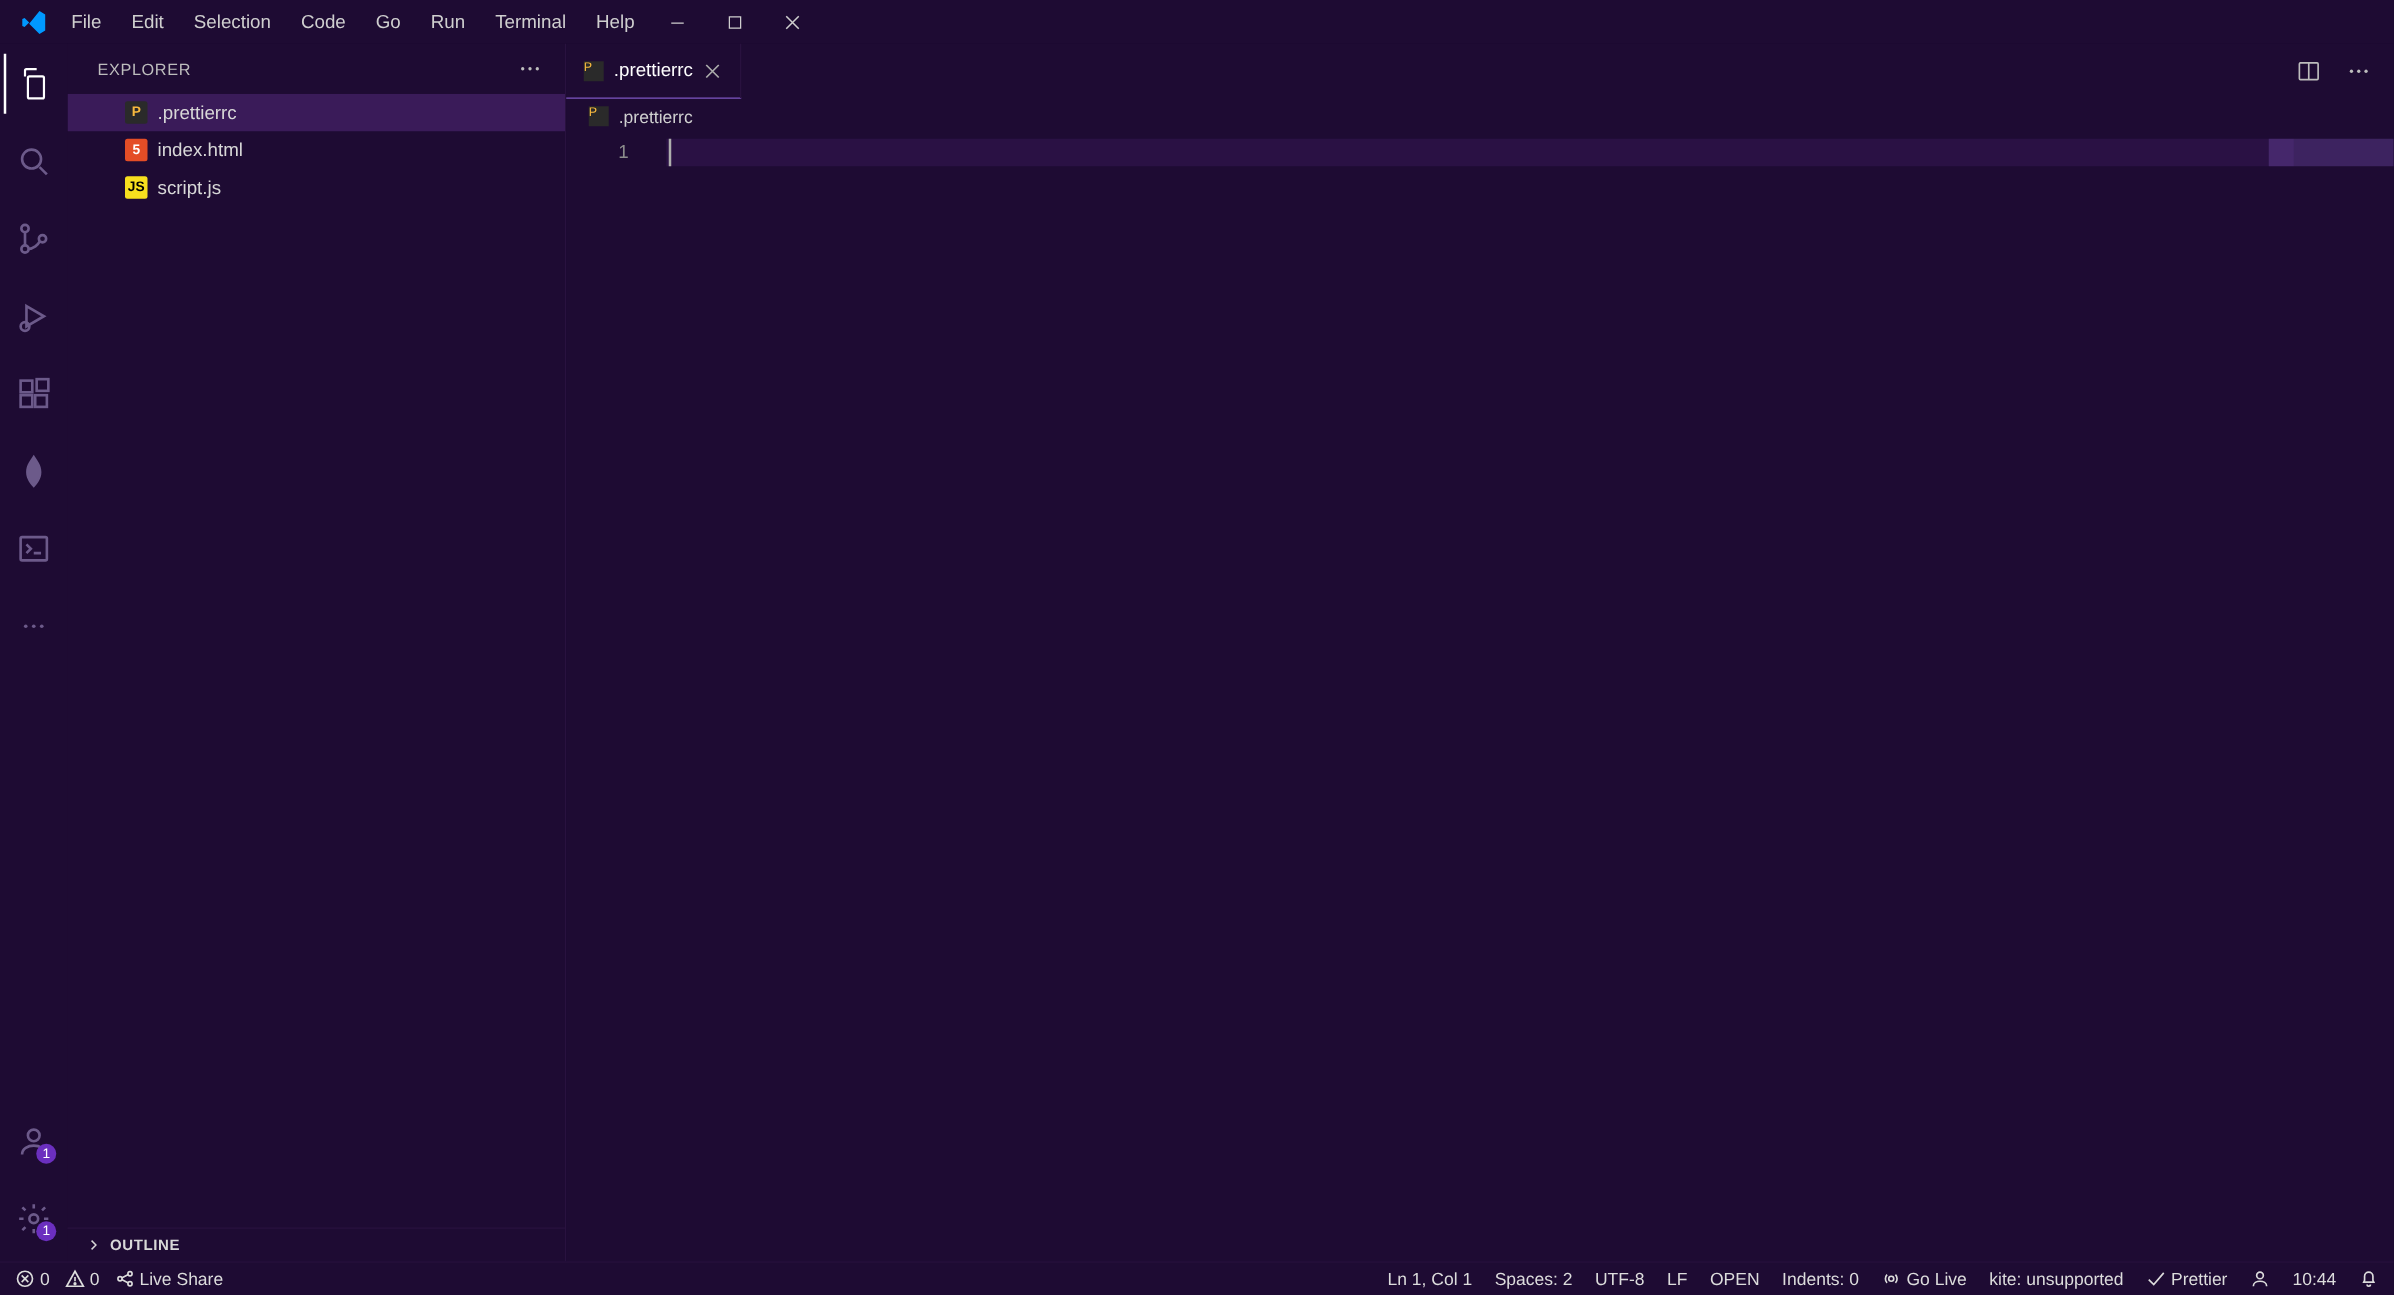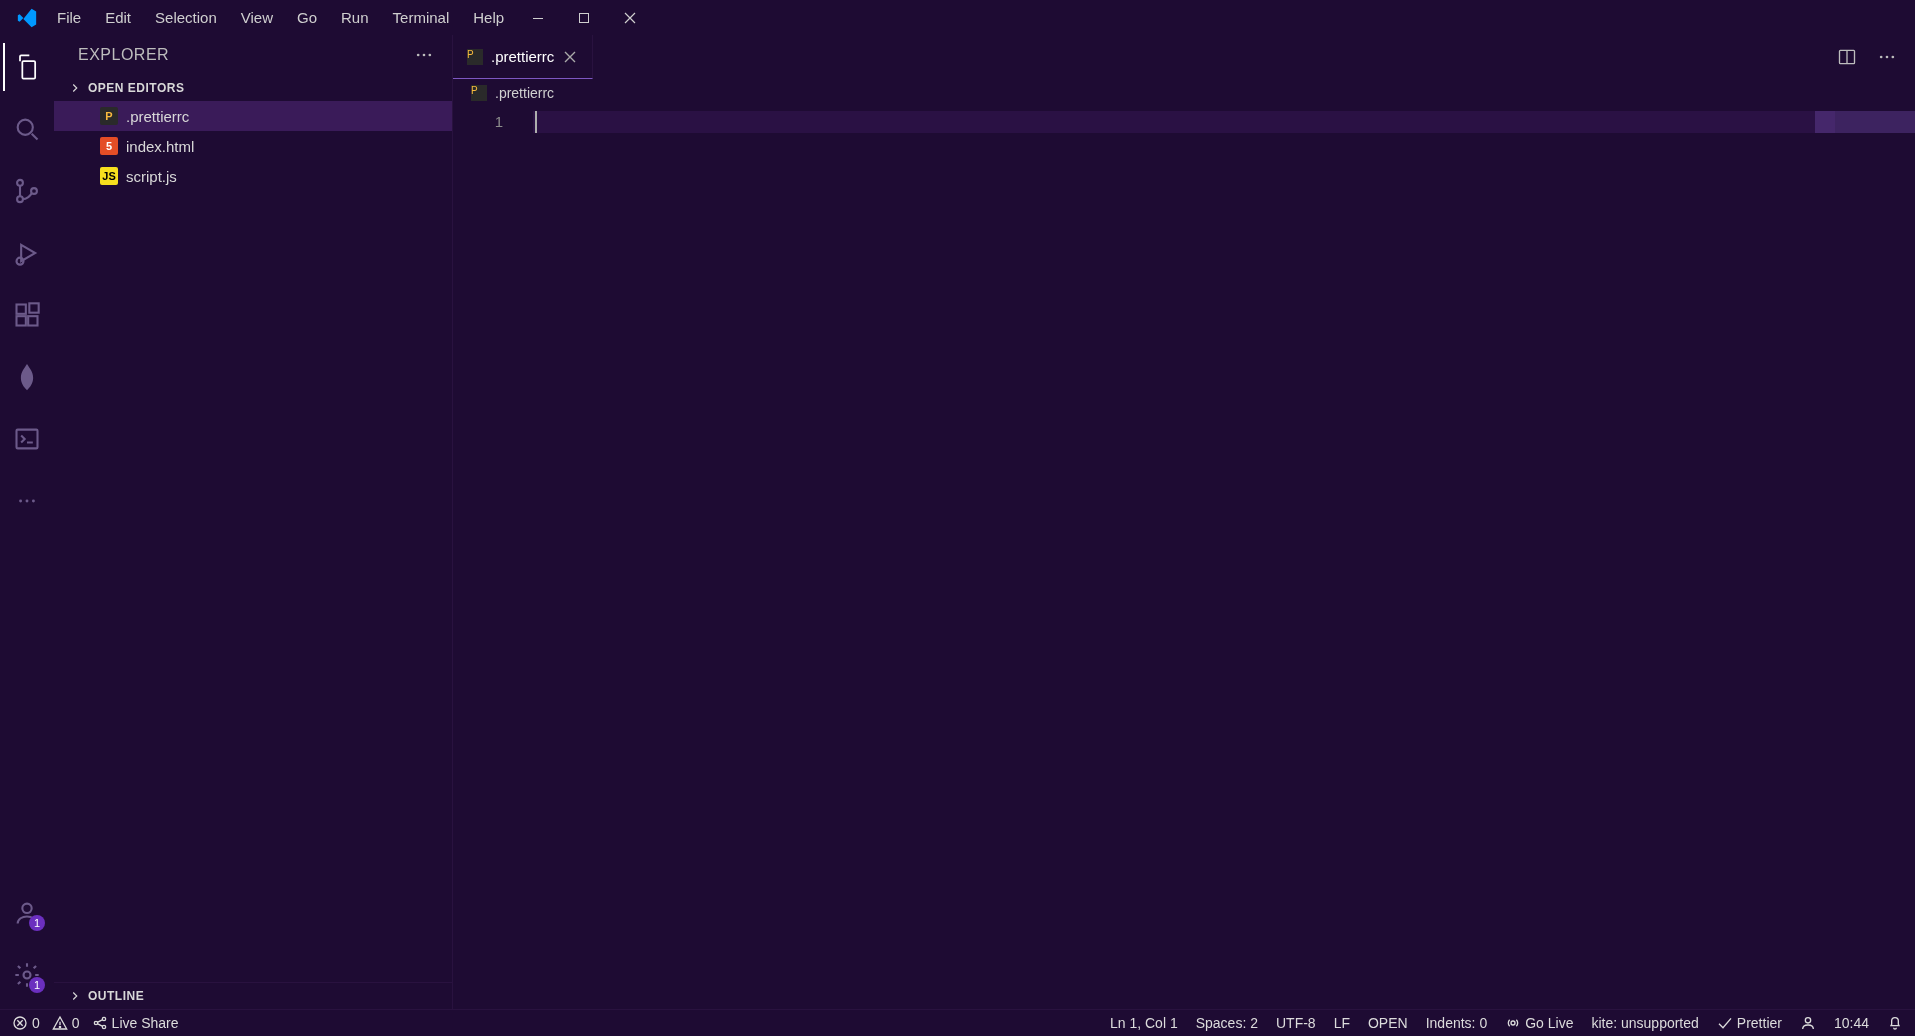--- a/index.html
+++ b/index.html
@@ -22,21 +22,21 @@
 .activitybar .upper { flex: 1; display: flex; flex-direction: column; gap: 14px; width: 100%; align-items: center; }
 .activitybar .lower { display: flex; flex-direction: column; gap: 14px; width: 100%; align-items: center; padding-bottom: 10px; }
 .activity-item { width: 48px; height: 48px; display: flex; align-items: center; justify-content: center; color: #6c5a8a; cursor: pointer; position: relative; }
 .activity-item.active { color: #ffffff; }
 .activity-item.active::before { content: ""; position: absolute; left: 0; top: 0; bottom: 0; width: 2px; background: #ffffff; }
 .activity-item .badge { position: absolute; bottom: 6px; right: 6px; min-width: 16px; height: 16px; border-radius: 8px; background: #6b2fbf; color: #fff; font-size: 11px; display: flex; align-items: center; justify-content: center; padding: 0 4px; }
 
 
 .sidebar { width: 399px; background: #1e0b33; display: flex; flex-direction: column; border-right: 1px solid #29123f; }
 .sidebar-header { display: flex; align-items: center; justify-content: space-between; padding: 10px 18px 10px 24px; }
-.sidebar-header .title { font-size: 16px; letter-spacing: 0.5px; color: #bdbdbd; }
+.sidebar-header .title { font-size: 13px; letter-spacing: 0.5px; color: #bdbdbd; }
 .sidebar-header .actions { display: flex; gap: 10px; color: #bdbdbd; }
 .section-header { display: flex; align-items: center; gap: 6px; padding: 6px 18px 6px 14px; font-size: 12px; font-weight: 700; letter-spacing: 0.5px; color: #d8d8d8; cursor: pointer; }
 .section-header.collapsed .chev { transform: rotate(-90deg); }
 .section-header .chev { display: inline-flex; transition: transform .1s; }
 .file-tree { flex: 1; overflow-y: auto; }
 .file-item { display: flex; align-items: center; gap: 8px; height: 30px; padding-left: 46px; font-size: 15px; color: #d8d8d8; cursor: pointer; }
 .file-item.selected { background: #3a1b59; }
 .file-item .file-icon { width: 18px; height: 18px; display: inline-flex; align-items: center; justify-content: center; font-size: 11px; font-weight: 700; border-radius: 2px; }
 .icon-prettier { background: #2a2a2a; color: #f7b93e; }
 .icon-html { background: #e44d26; color: #fff; }
@@ -79,21 +79,21 @@
 <div class="titlebar">
   <span class="logo">
     <svg viewBox="0 0 24 24" width="22" height="22">
         <path fill="#0098ff" d="M17 2l5 3v14l-5 3-9-9 9-11zM4 8l4 4-4 4-2-1V9l2-1z"></path>
       </svg>
   </span>
   <div class="menubar">
     <div class="menu-item">File</div>
     <div class="menu-item">Edit</div>
     <div class="menu-item">Selection</div>
-    <div class="menu-item">View</div>
+    <div class="menu-item">Code</div>
     <div class="menu-item">Go</div>
     <div class="menu-item">Run</div>
     <div class="menu-item">Terminal</div>
     <div class="menu-item">Help</div>
   </div>
   <div class="window-controls">
     <div class="btn">
         <svg width="12" height="12" viewBox="0 0 12 12">
           <rect x="1" y="6" width="10" height="1" fill="currentColor"></rect>
         </svg>
@@ -193,28 +193,20 @@
         <span>
             <svg width="20" height="20" viewBox="0 0 24 24" fill="currentColor">
               <circle cx="5" cy="12" r="1.6"></circle>
               <circle cx="12" cy="12" r="1.6"></circle>
               <circle cx="19" cy="12" r="1.6"></circle>
             </svg>
           </span>
       </span>
     </div>
 
-    <div class="section-header collapsed">
-      <span class="chev">
-          <svg width="14" height="14" viewBox="0 0 24 24" fill="none" stroke="currentColor" stroke-width="2">
-            <polyline points="6 9 12 15 18 9"></polyline>
-          </svg>
-        </span>
-      <span>OPEN EDITORS</span>
-    </div>
 
 
     <div class="file-tree">
       <div class="file-item selected">
         <span class="file-icon icon-prettier">P</span>
         <span>.prettierrc</span>
       </div>
       <div class="file-item">
         <span class="file-icon icon-html">5</span>
         <span>index.html</span>

